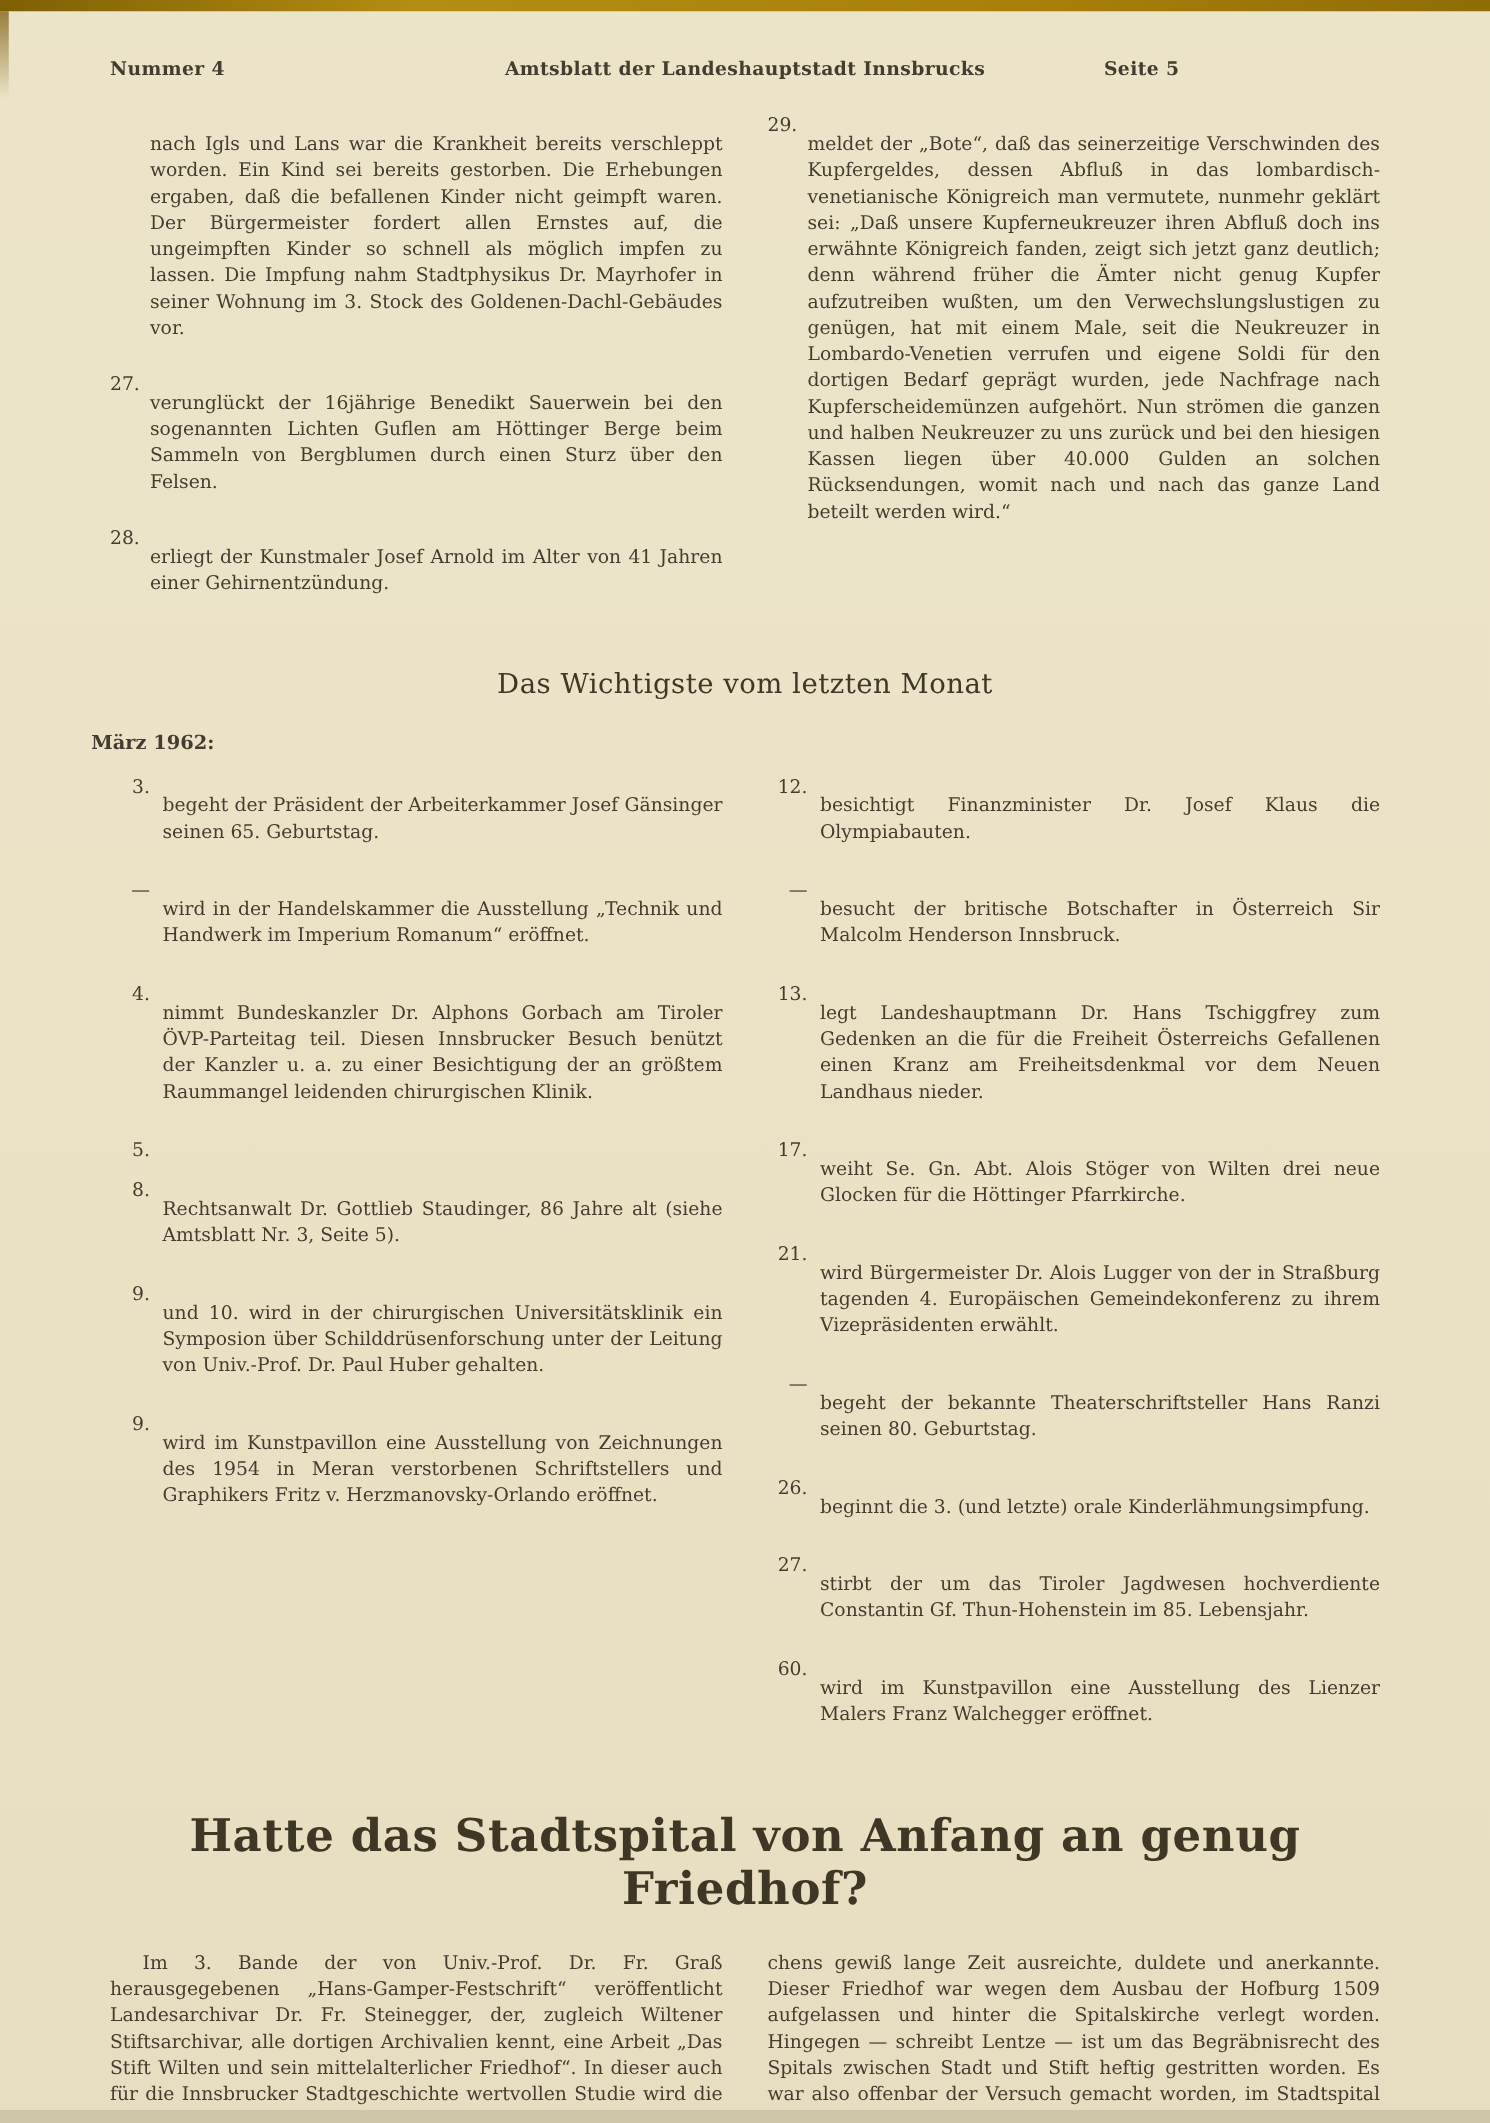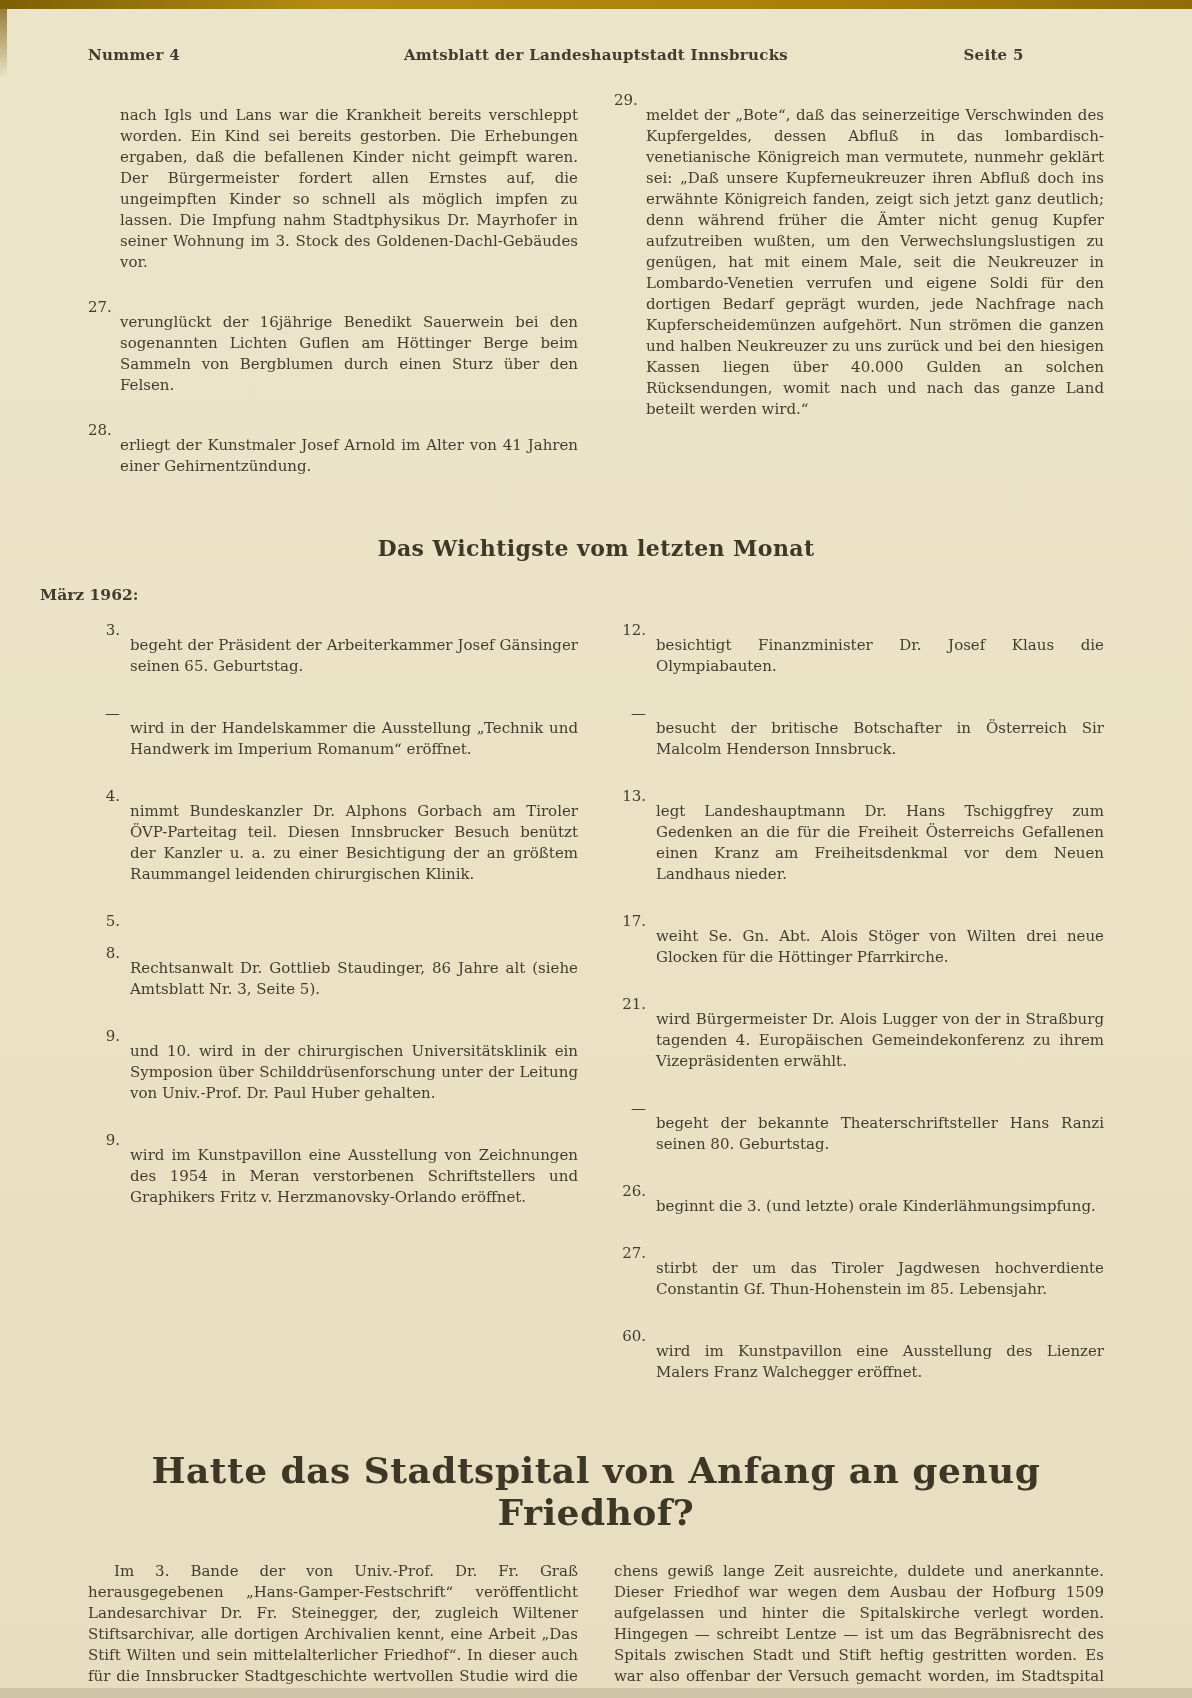--- a/index.html
+++ b/index.html
@@ -26,21 +26,21 @@
     width: 7px; height: 70px;
     background: linear-gradient(180deg, rgba(122,92,12,.75), rgba(122,92,12,0));
   }
   .page-header {
     display: flex; align-items: baseline;
     padding: 0 88px; margin-top: 46px;
     font-weight: 700; font-size: 15px; letter-spacing: .3px;
   }
   .page-header .issue { flex: 1; text-align: left; }
   .page-header .title { flex: 2.6; text-align: center; }
-  .page-header .pageno { flex: 1; text-align: center; }
+  .page-header .pageno { flex: 1; text-align: left; }
 
   .cols {
     display: grid;
     grid-template-columns: 1fr 1fr;
     column-gap: 36px;
     padding: 0 88px;
     font-size: 15px;
     line-height: 1.4;
     text-align: justify;
     hyphens: auto;
@@ -48,26 +48,26 @@
   .top-section { margin-top: 26px; }
 
   .entry { display: flex; margin-bottom: 9px; }
   .entry .num { flex: 0 0 32px; padding-right: 4px; white-space: nowrap; }
   .entry .body { flex: 1; }
 
   .monat-heading {
     margin: 34px 0 24px 0;
     text-align: center;
     font-size: 22px;
-    font-weight: 700;
+    font-weight: 400;
     letter-spacing: .4px;
     color: #3f3827;
   }
   .monat-date {
-    padding: 0 40px;
+    padding: 0 73px;
     font-weight: 700;
     font-size: 15.5px;
     margin-bottom: 16px;
   }
   .monat .entry { margin-bottom: 11px; }
   .monat .entry .num { flex: 0 0 42px; text-align: right; padding-right: 10px; }
 
   .article-heading {
     margin: 40px 60px 28px 60px;
     text-align: center;

